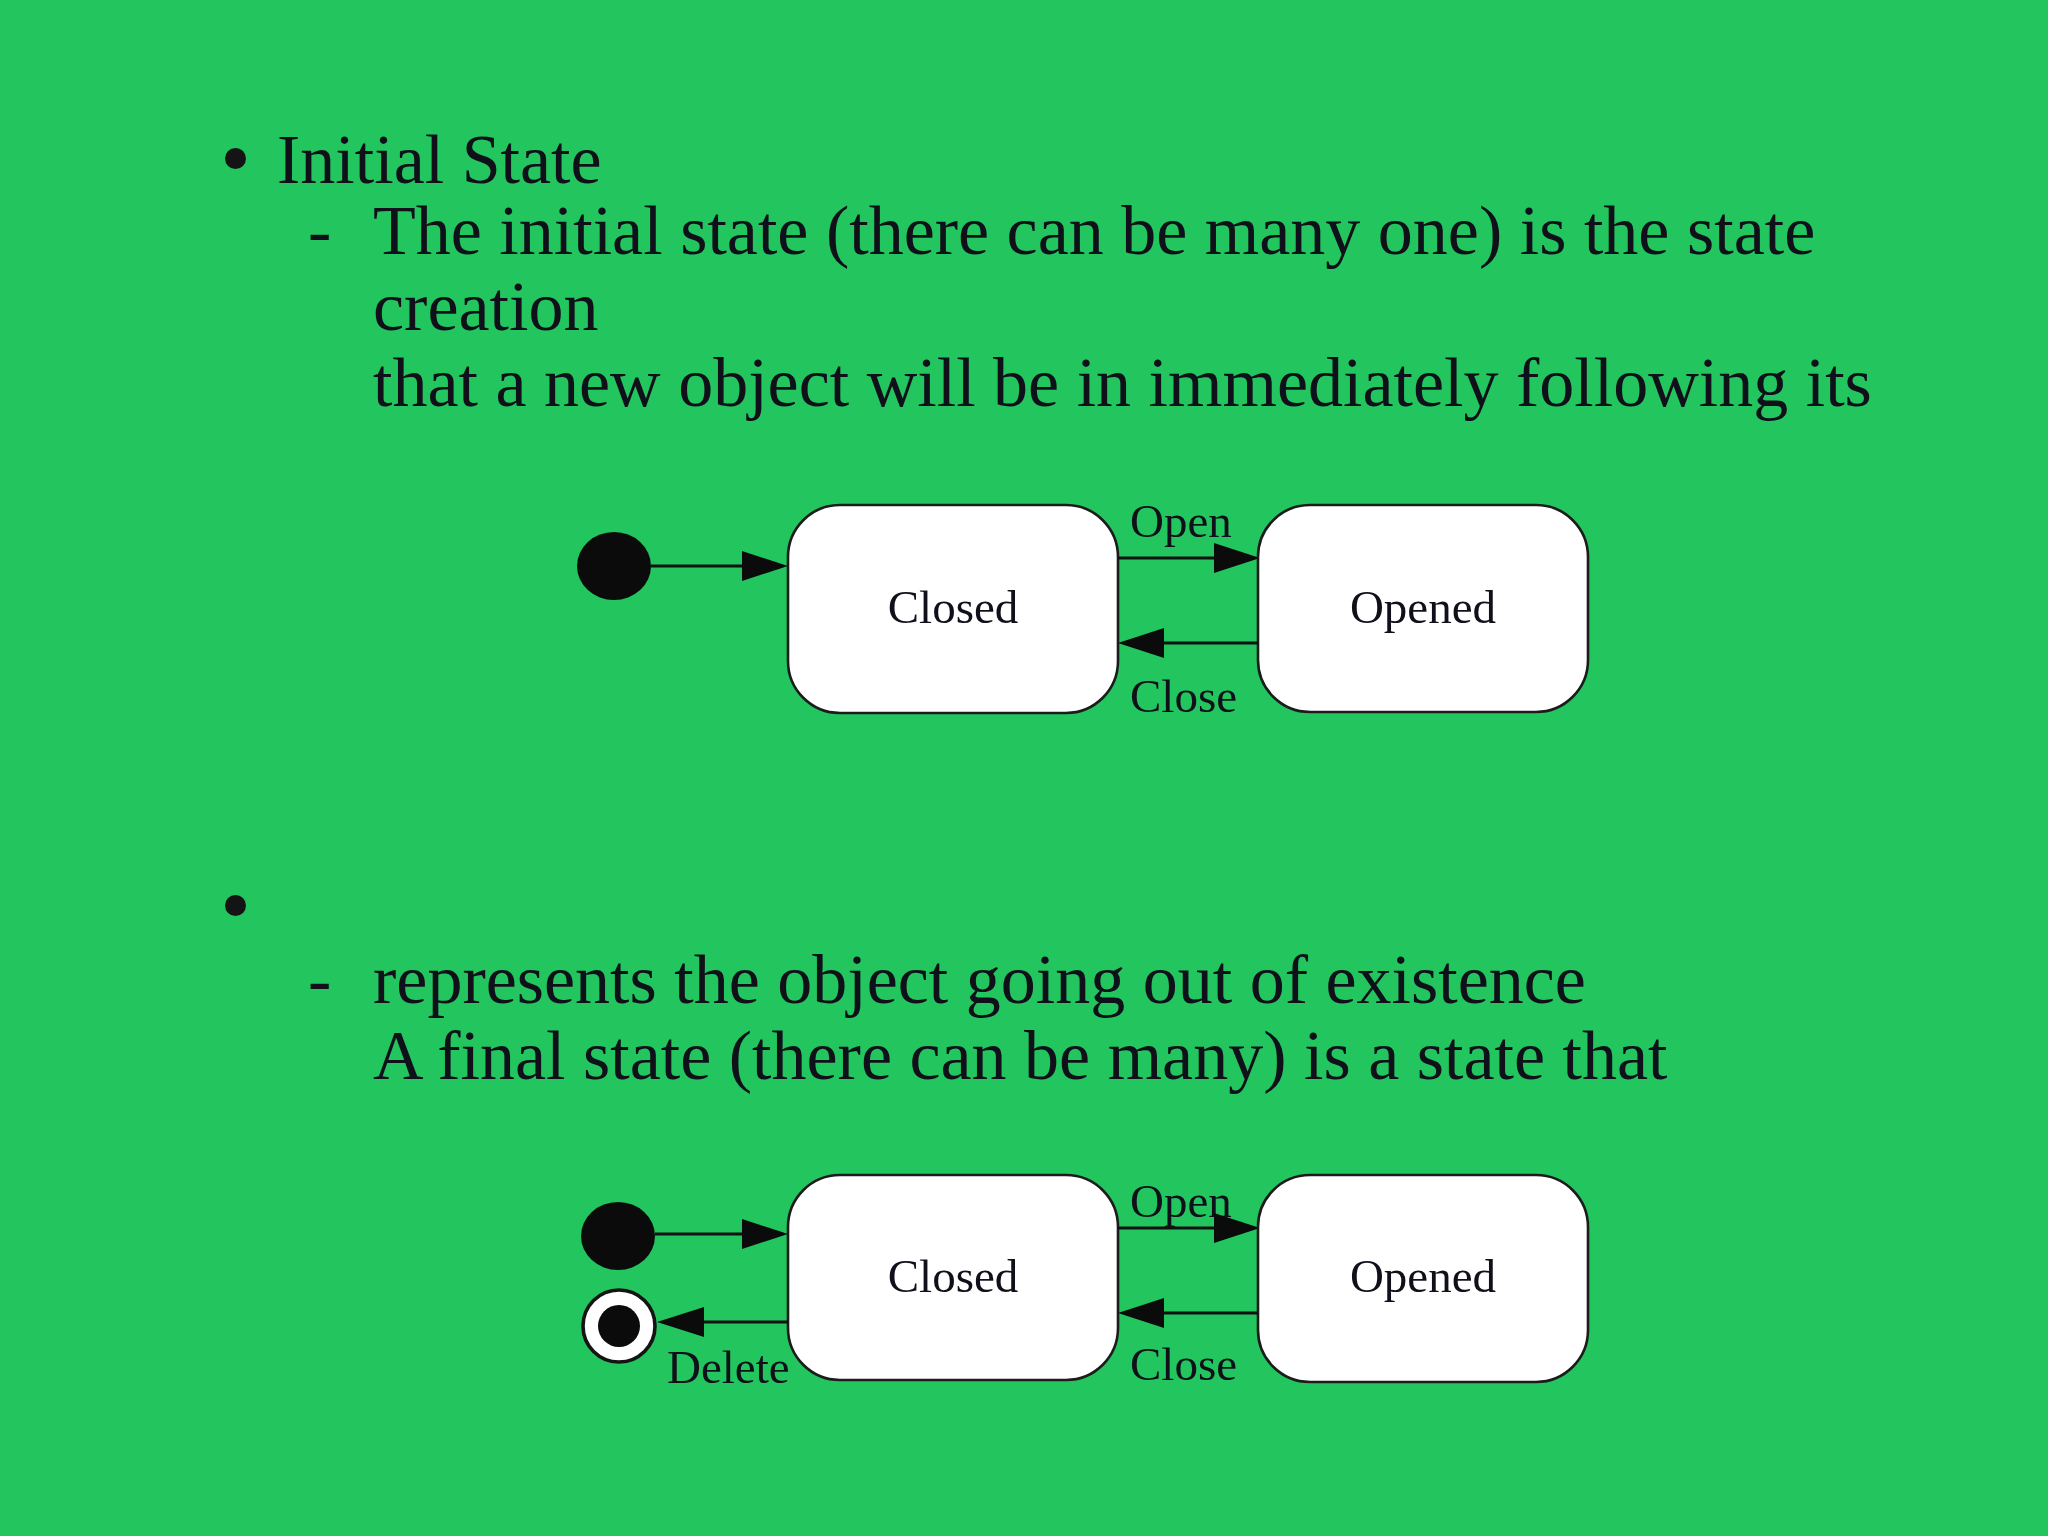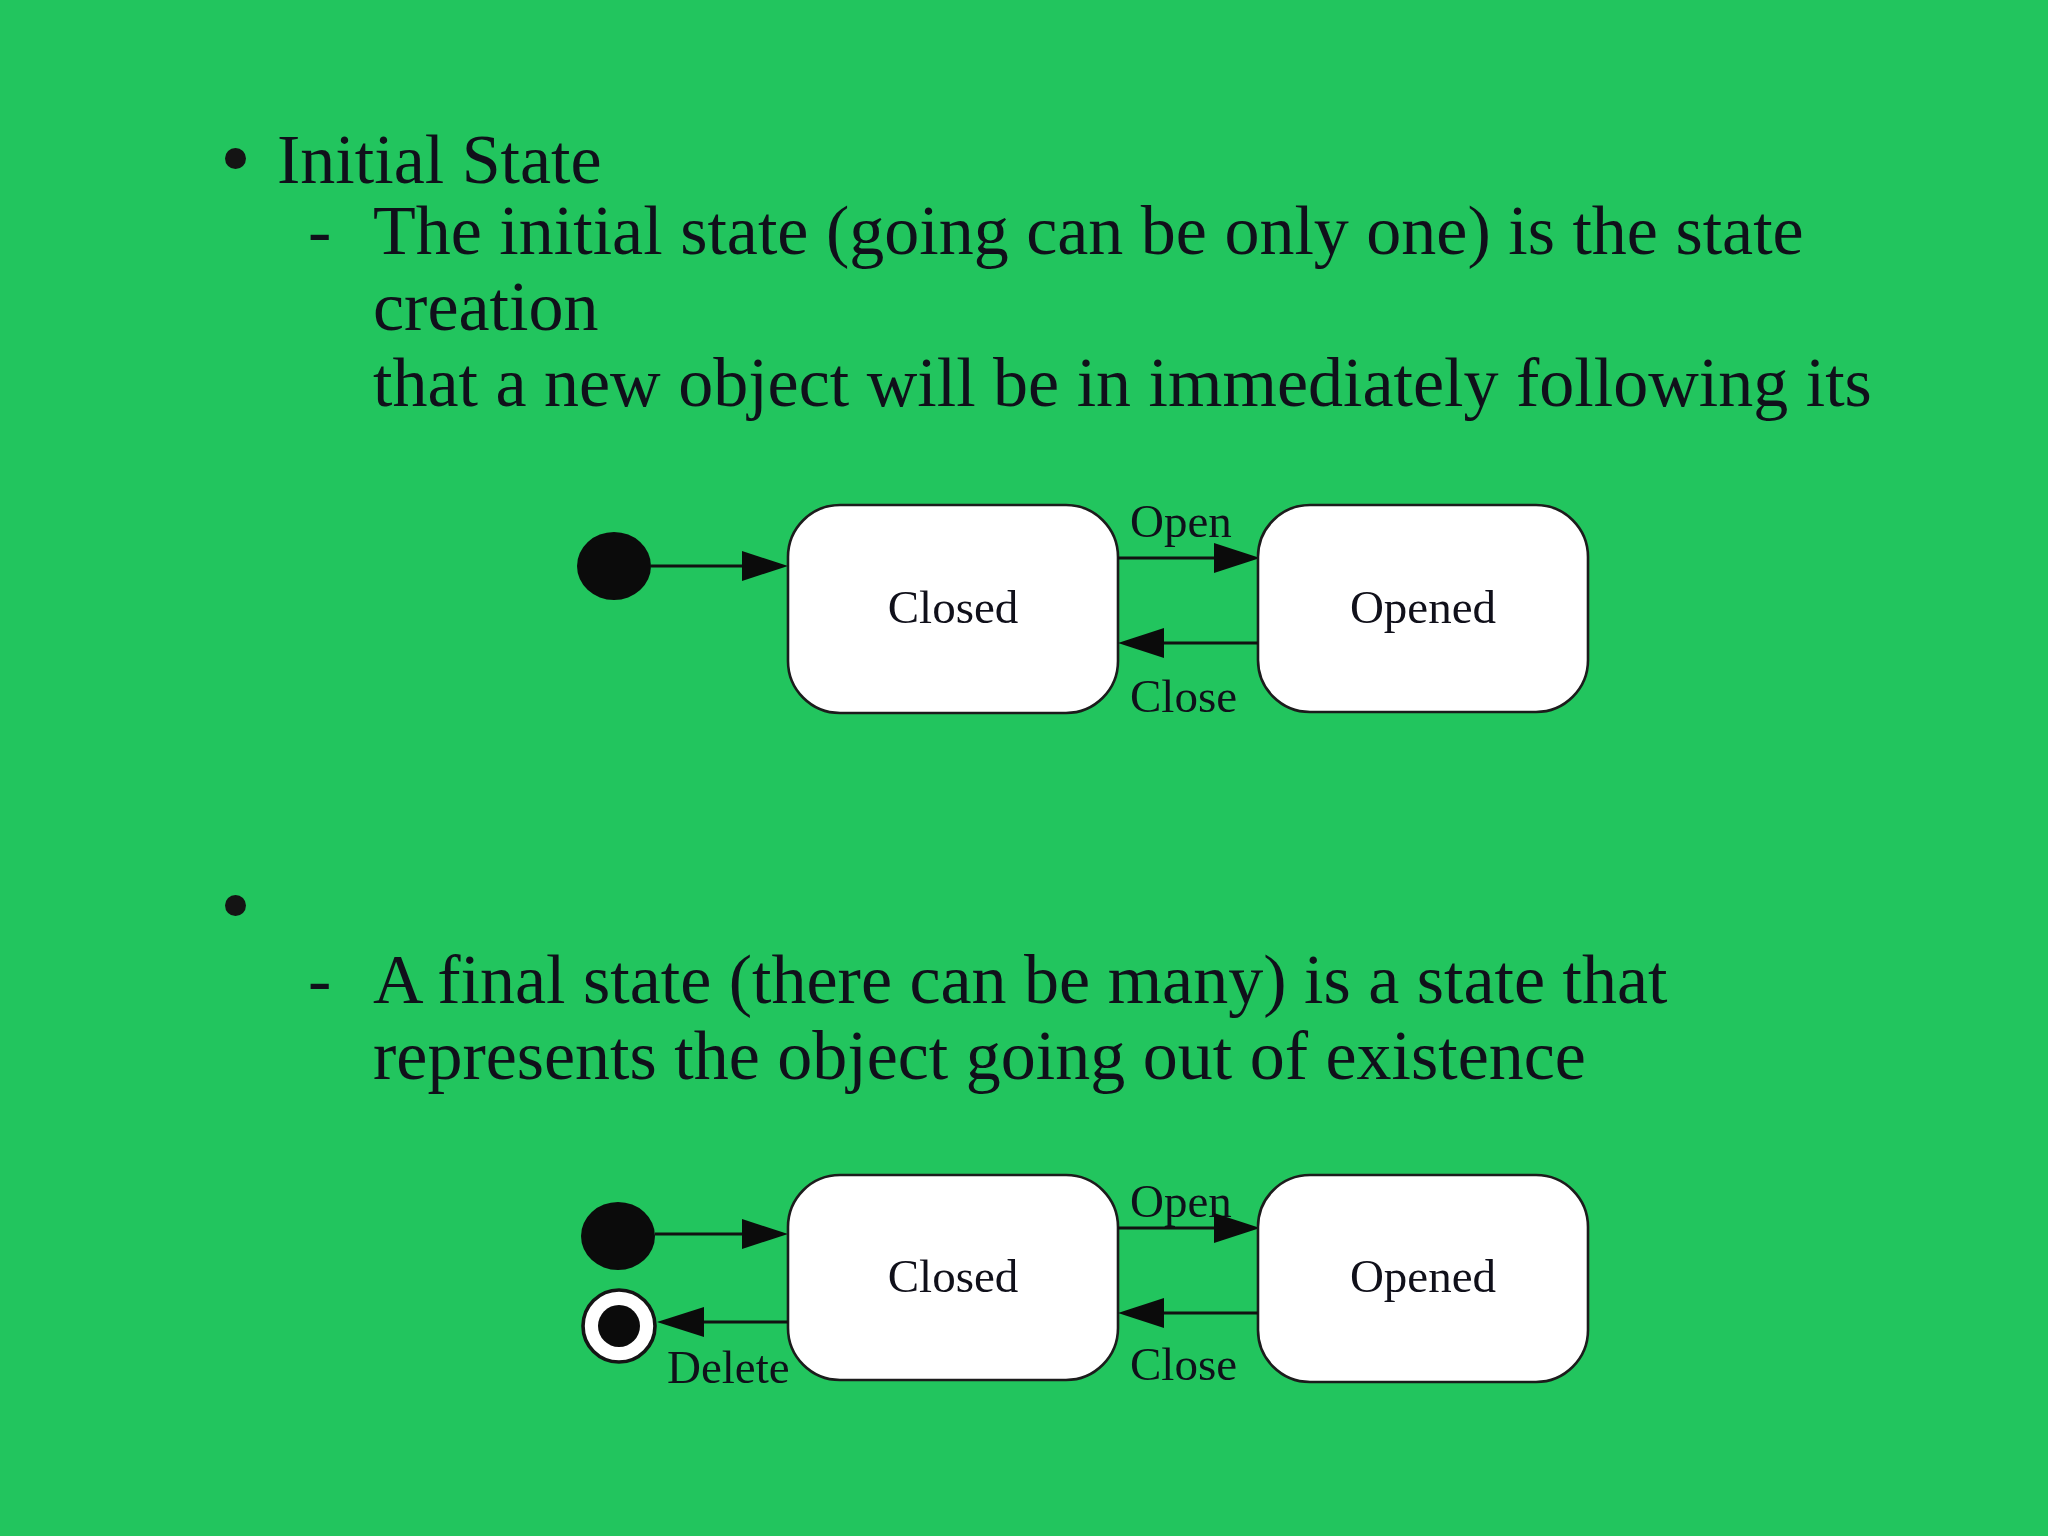--- a/index.html
+++ b/index.html
@@ -70,21 +70,21 @@
 </head>
 <body>
 
 <div id="page">
 
   <div class="bullet-dot" style="left:225px; top:148px;"></div>
   <div class="heading" style="left:277px; top:121px;">Initial State</div>
 
   <div class="dash" style="left:308px; top:193px;">-</div>
   <div class="body-text" style="left:373px; top:193px;">
-    <div>The initial state (going can be only one) is the state</div>
+    <div>The initial state (there can be many one) is the state</div>
     <div>creation</div>
     <div>that a new object will be in immediately following its</div>
   </div>
 
   <svg class="diagram-svg" style="left:540px; top:470px;" width="1100" height="290" viewBox="0 0 1100 290">
 
     <ellipse class="solid-dot" cx="74" cy="96" rx="37" ry="34"></ellipse>
 
     <line class="edge-line" x1="111" y1="96" x2="206" y2="96"></line>
     <polygon class="arrow-head" points="248,96 202,81 202,111"></polygon>
@@ -101,22 +101,22 @@
 
     <line class="edge-line" x1="718" y1="173" x2="622" y2="173"></line>
     <polygon class="arrow-head" points="578,173 624,158 624,188"></polygon>
     <text class="diag-label" x="590" y="242">Close</text>
   </svg>
 
   <div class="bullet-dot" style="left:225px; top:895px;"></div>
 
   <div class="dash" style="left:308px; top:942px;">-</div>
   <div class="body-text" style="left:373px; top:942px;">
+    <div>represents the object going out of existence</div>
     <div>A final state (there can be many) is a state that</div>
-    <div>represents the object going out of existence</div>
   </div>
 
   <svg class="diagram-svg" style="left:540px; top:1140px;" width="1100" height="300" viewBox="0 0 1100 300">
 
     <ellipse class="solid-dot" cx="78" cy="96" rx="37" ry="34"></ellipse>
 
     <line class="edge-line" x1="115" y1="94" x2="206" y2="94"></line>
     <polygon class="arrow-head" points="248,94 202,79 202,109"></polygon>
 
     <rect class="state-shape" x="248" y="35" width="330" height="205" rx="52" ry="52"></rect>

